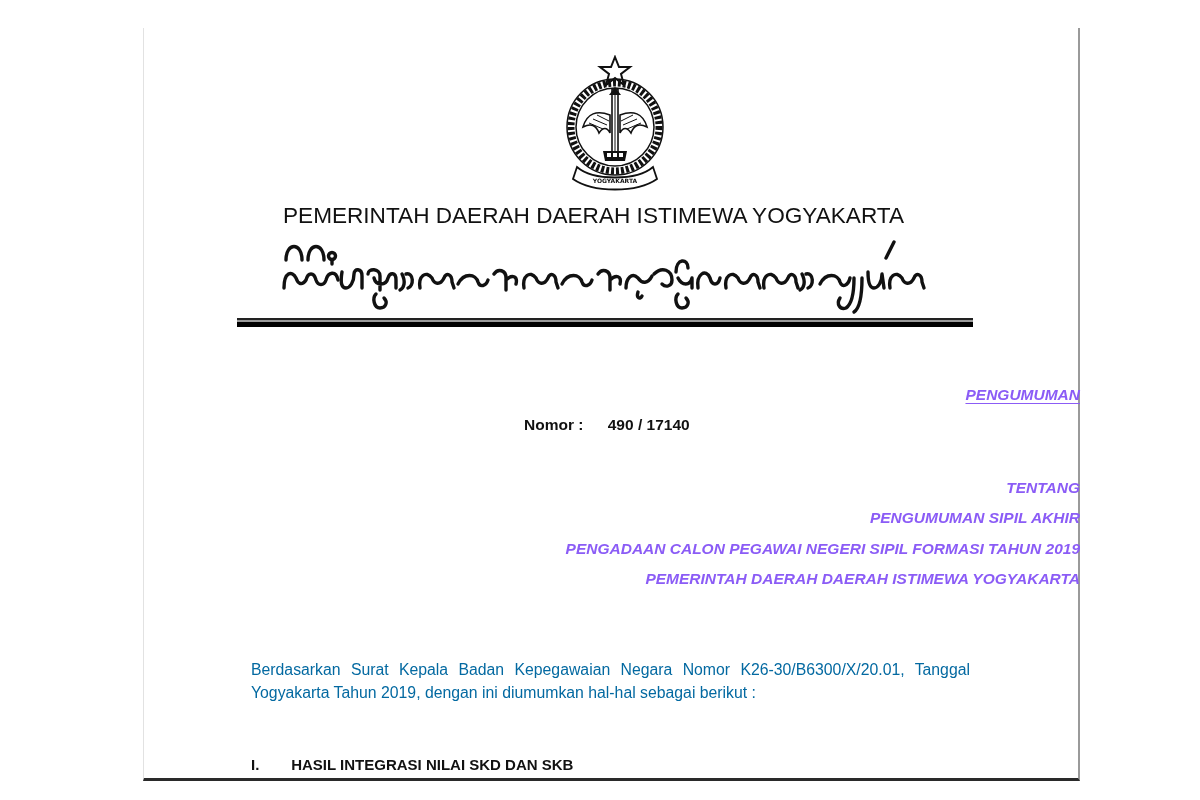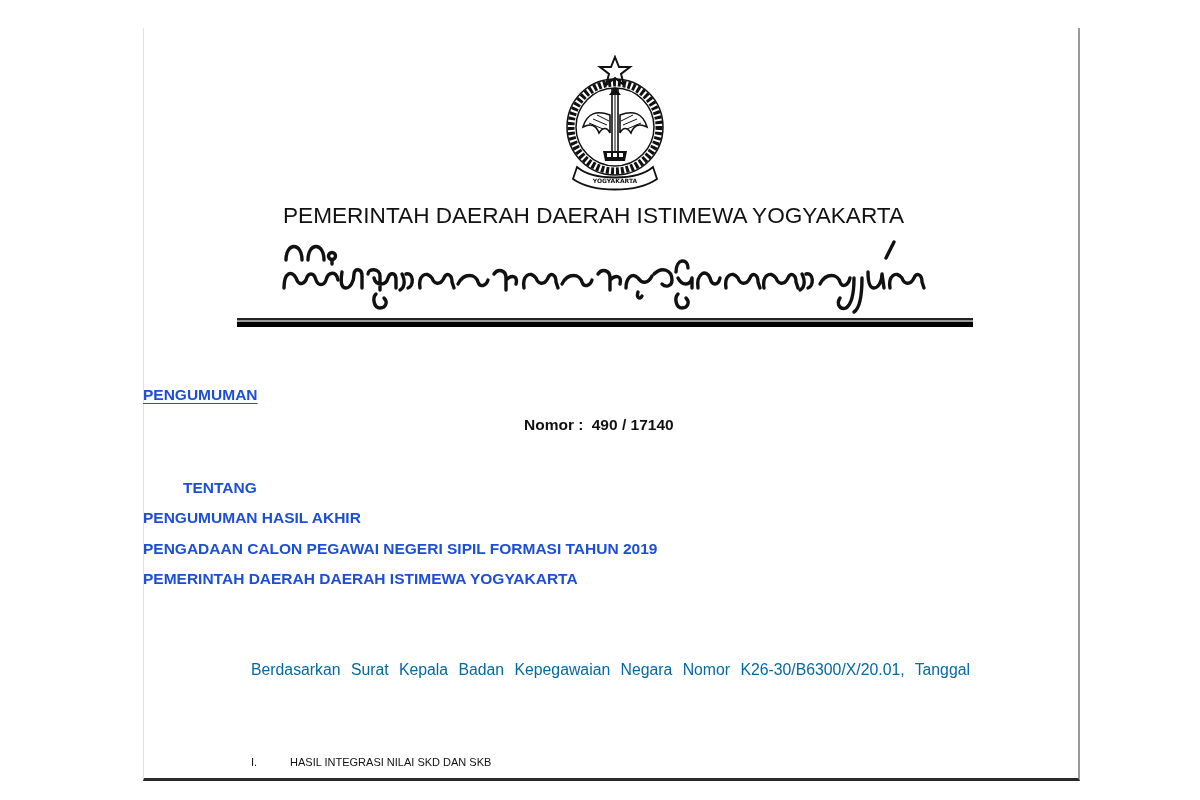--- a/index.html
+++ b/index.html
@@ -73,40 +73,41 @@
     .rule .thick {
       position: absolute;
       left: 0; right: 0; top: 4px;
       height: 5px;
       background: #000;
     }
     .center-line {
       position: absolute;
       left: 143px;
       width: 937px;
-      text-align: left;
+      text-align: right;
       font-weight: bold;
       font-size: 15.5px;
       white-space: nowrap;
-      color: #1d4ed8;
+      color: #8b5cf6;
+      font-style: italic;
     }
     .title-underline {
       text-decoration: underline;
       text-underline-offset: 3px;
     }
     .nomor {
       position: absolute;
       left: 524px;
       top: 416px;
       font-weight: bold;
       font-size: 15.5px;
       white-space: nowrap;
       color: #111;
     }
-    .nomor .label { margin-right: 4px; }
+    .nomor .label { margin-right: 20px; }
     .para {
       position: absolute;
       left: 251px;
       top: 659px;
       width: 719px;
       font-size: 15.8px;
       line-height: 22.5px;
       color: #0369a1;
     }
     .para .line {
@@ -116,22 +117,22 @@
       white-space: nowrap;
       height: 22.5px;
     }
     .para .line.last {
       text-align-last: left;
     }
     .section {
       position: absolute;
       left: 251px;
       top: 756px;
-      font-weight: normal;
-      font-size: 11px;
+      font-weight: bold;
+      font-size: 15px;
       white-space: nowrap;
       color: #111;
     }
     .section .num {
       display: inline-block;
       width: 36px;
     }
   </style>
 </head>
 <body>
@@ -208,25 +209,26 @@
   <div class="thick"></div>
 </div>
 
 <div class="center-line title-underline" style="top:386px;">PENGUMUMAN</div>
 
 <div class="nomor">
   <span class="label">Nomor :</span>
   <span>490 / 17140</span>
 </div>
 
-<div class="center-line" style="top:479px;margin-left:40px;">TENTANG</div>
-<div class="center-line" style="top:509px;">PENGUMUMAN HASIL AKHIR</div>
+<div class="center-line" style="top:479px;">TENTANG</div>
+<div class="center-line" style="top:509px;">PENGUMUMAN SIPIL AKHIR</div>
 <div class="center-line" style="top:540px;">PENGADAAN CALON PEGAWAI NEGERI SIPIL FORMASI TAHUN 2019</div>
 <div class="center-line" style="top:570px;">PEMERINTAH DAERAH DAERAH ISTIMEWA YOGYAKARTA</div>
 
 <div class="para">
   <span class="line">Berdasarkan Surat Kepala Badan Kepegawaian Negara Nomor K26-30/B6300/X/20.01, Tanggal</span>
+  <span class="line last">Yogyakarta Tahun 2019, dengan ini diumumkan hal-hal sebagai berikut :</span>
 </div>
 
 <div class="section">
   <span class="num">I.</span>
   <span>HASIL INTEGRASI NILAI SKD DAN SKB</span>
 </div>
 
 </body></html>

